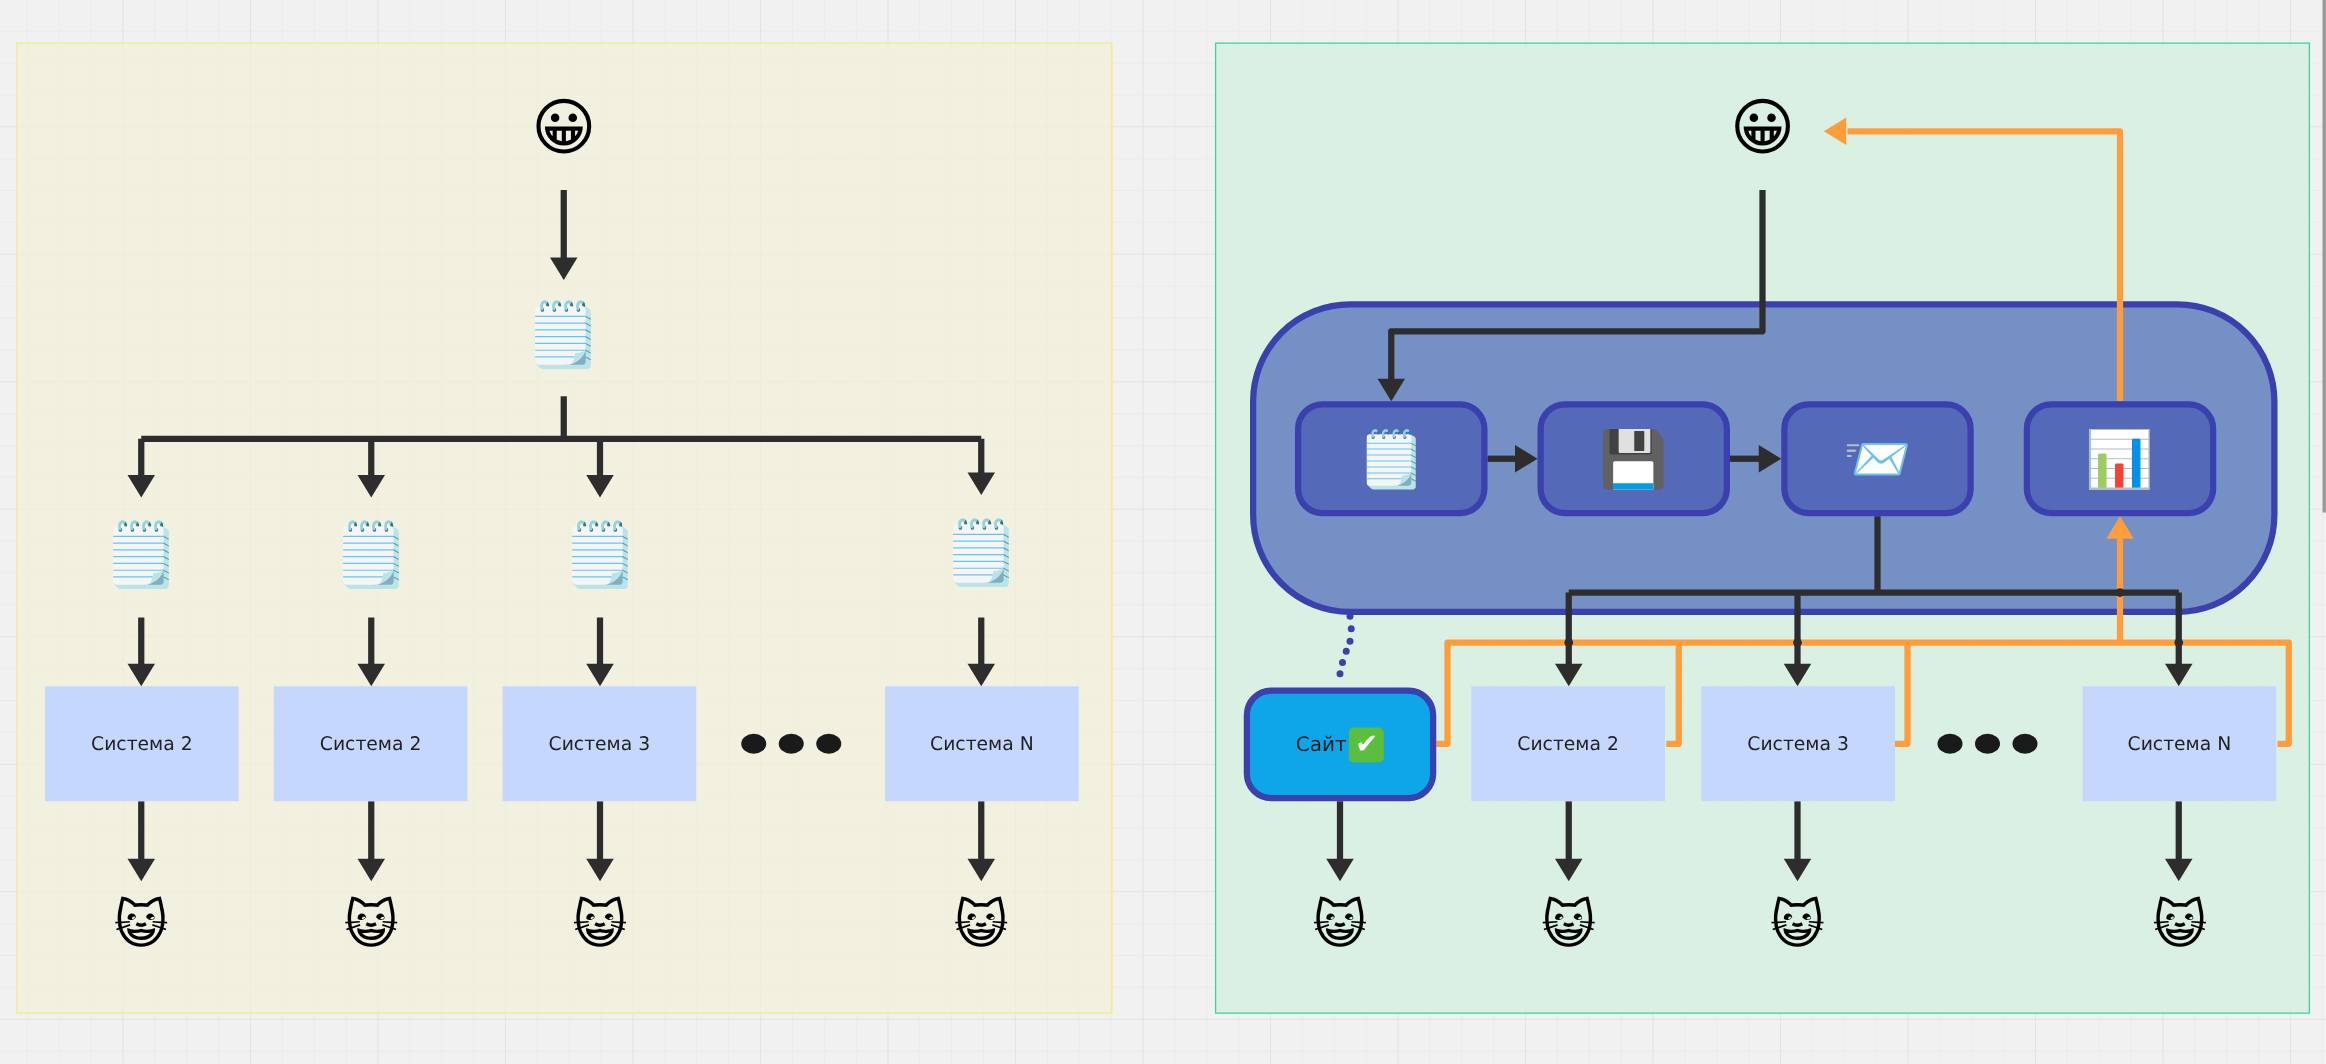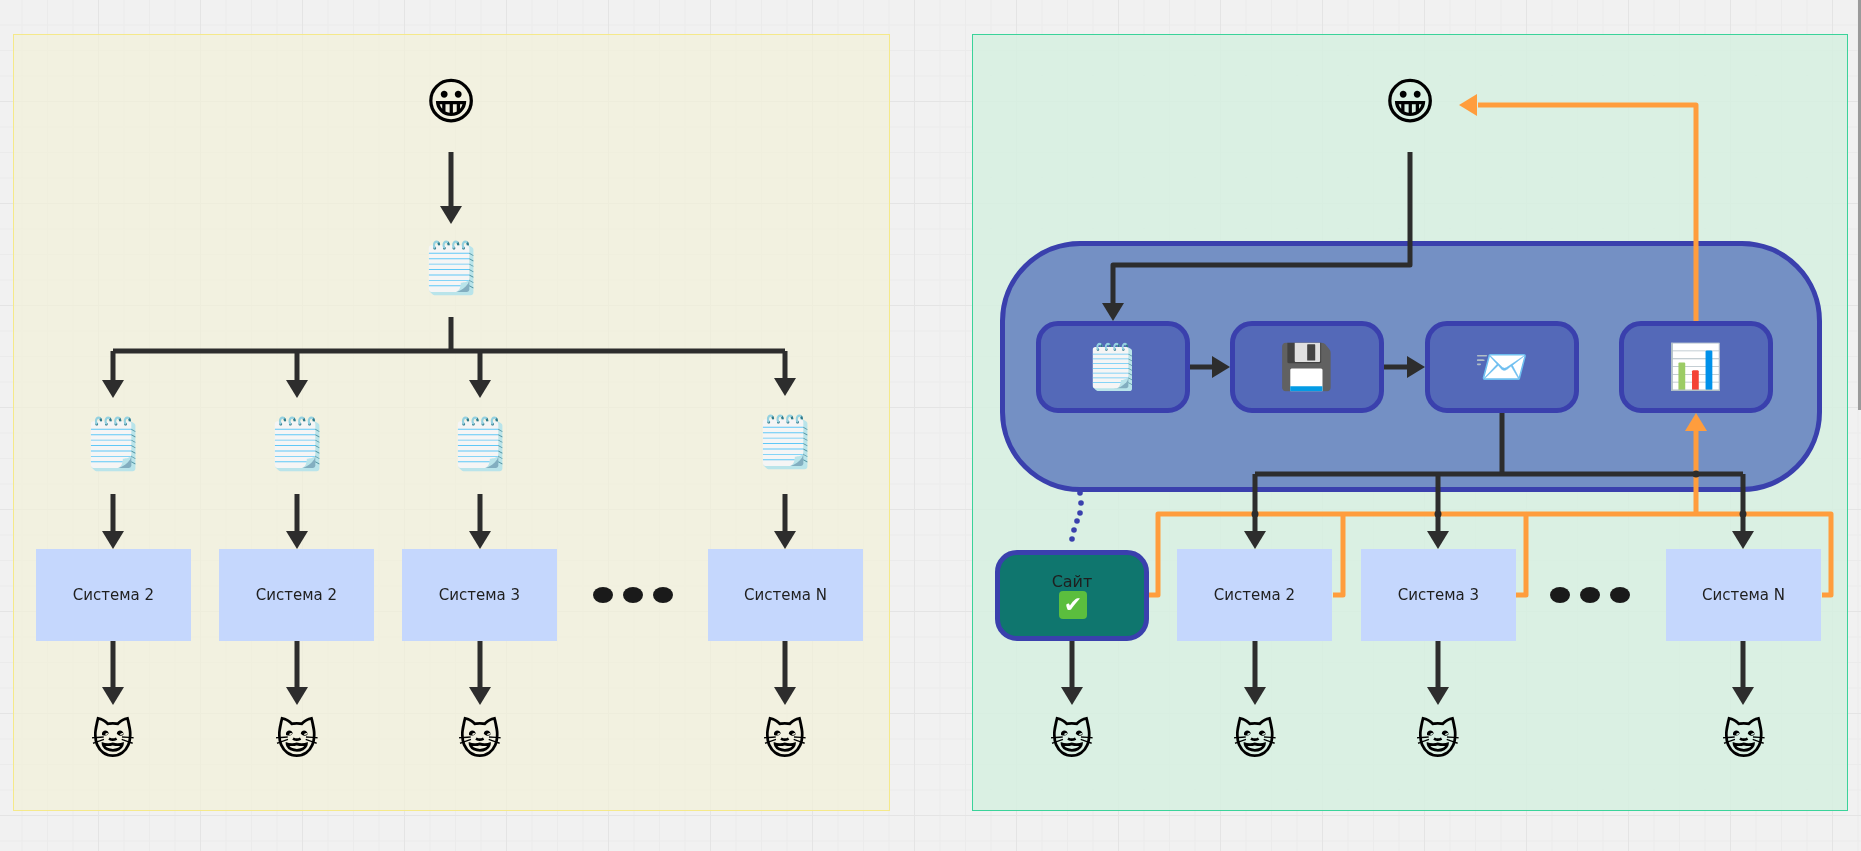--- a/index.html
+++ b/index.html
@@ -14,21 +14,21 @@
     background-position:-4px -1px,-4px -1px,-4px -1px,-4px -1px;
     font-family:"DejaVu Sans","Liberation Sans",sans-serif;}
   .panel{position:absolute;box-sizing:border-box;}
   #panel-left{left:13px;top:34px;width:877px;height:777px;background:rgba(242,240,218,0.75);border:1px solid #f5e98a;}
   #panel-right{left:972px;top:34px;width:876px;height:777px;background:rgba(214,240,225,0.85);border:1.5px solid #3ad39a;}
   svg#wires{position:absolute;left:0;top:0;width:1861px;height:851px;}
   .sys{position:absolute;width:155px;height:92px;background:#c5d7fd;display:flex;align-items:center;justify-content:center;font-size:15px;color:#1f1f1f;}
   .emoji{position:absolute;display:flex;align-items:center;justify-content:center;line-height:1;}
   .blob{position:absolute;left:1000px;top:241px;width:822px;height:251px;border:5px solid #3a40ad;border-radius:80px;background:#7490c4;box-sizing:border-box;}
   .inner{position:absolute;top:321px;width:154px;height:92px;border:5px solid #3a40ad;border-radius:22px;background:#5469b8;box-sizing:border-box;display:flex;align-items:center;justify-content:center;font-size:44px;}
-  .site{position:absolute;left:995px;top:550px;width:154px;height:91px;border:5px solid #3a40ad;border-radius:22px;background:#0f766e;box-sizing:border-box;display:flex;align-items:center;justify-content:center;font-size:16px;color:#1f1f1f;flex-direction:column;}
+  .site{position:absolute;left:995px;top:550px;width:154px;height:91px;border:5px solid #3a40ad;border-radius:22px;background:#0ea5e9;box-sizing:border-box;display:flex;align-items:center;justify-content:center;font-size:16px;color:#1f1f1f;}
   .site .check{display:inline-block;width:28px;height:28px;background:#5bbe3e;border-radius:4px;color:#fff;font-size:22px;line-height:28px;text-align:center;margin-left:2px;font-weight:bold;}
   .dots{position:absolute;display:flex;gap:10px;align-items:center;}
   .dots span{display:block;width:20px;height:16px;border-radius:50%;background:#1a1a1a;}
   .scroll{position:absolute;left:1858px;top:0;width:3px;height:410px;background:#9a9a9a;}
   .smiley{font-size:50px;}
   .note{font-size:50px;}
   .cat{font-size:42px;}
 </style>
 </head>
 <body>

